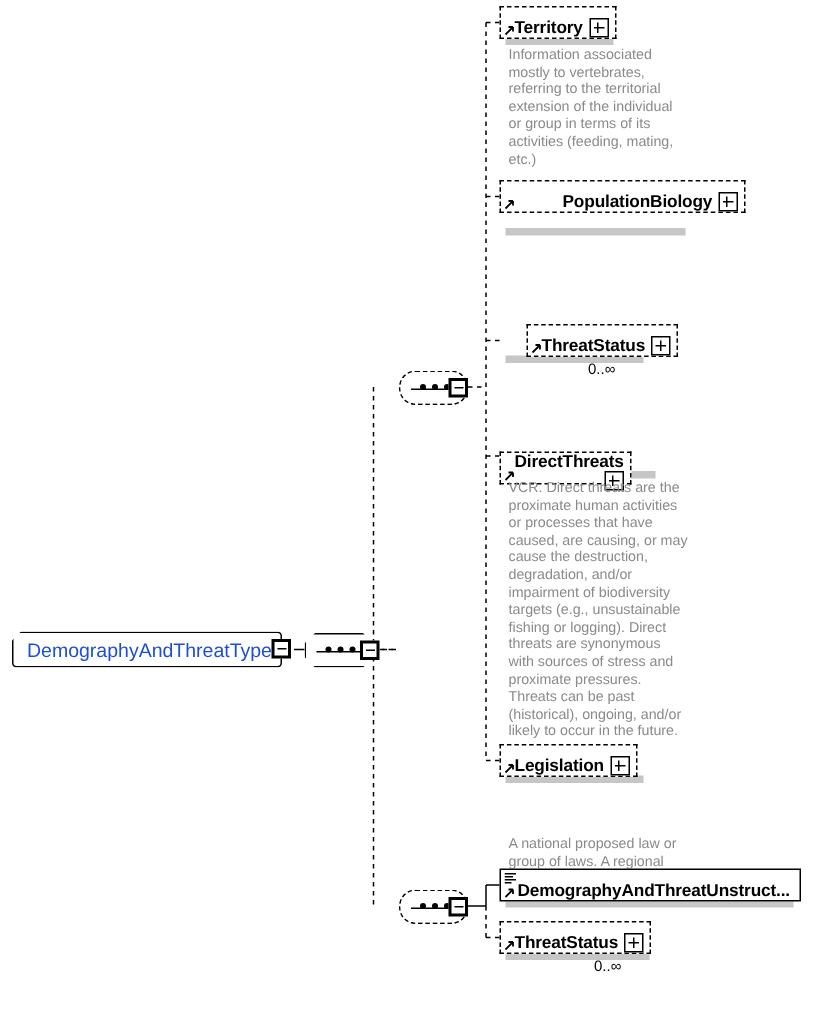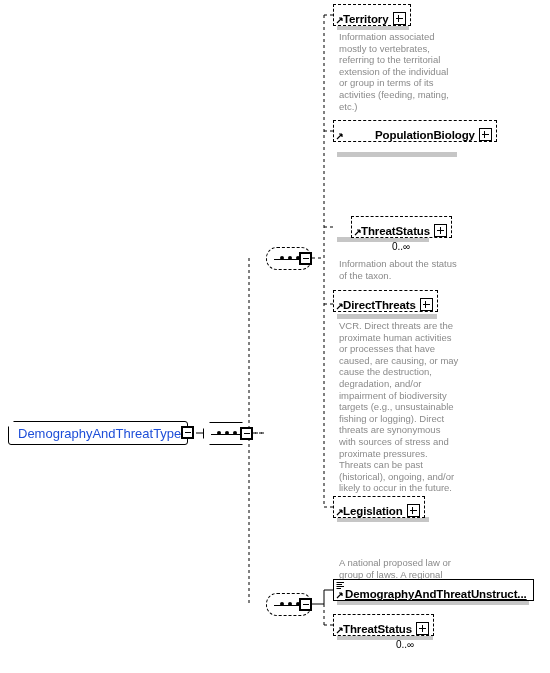--- a/index.html
+++ b/index.html
@@ -35,21 +35,20 @@
     background: #ffffff;
     height: 22px;
     display: flex;
     align-items: flex-end;
   }
   .node-optional {
     border: 1px dashed #000000;
   }
   .node-required {
     border: 1px solid #000000;
-    text-decoration: underline;
   }
   .node-label {
     font-size: 11.5px;
     font-weight: bold;
     color: #000000;
     white-space: nowrap;
     padding-left: 9px;
     padding-right: 4px;
     letter-spacing: -0.1px;
   }
@@ -312,24 +311,23 @@
 
   <div class="node-bar" style="left:337px; top:237px; width:92px;"></div>
   <div class="node node-optional" style="left:351px; top:216px;">
     <svg class="corner-arrow" viewBox="0 0 8 8">
       <path d="M1 7 L6 2 M6 2 L3 2 M6 2 L6 5" stroke="#000" stroke-width="1.2" fill="none"></path>
     </svg>
     <span class="node-label">ThreatStatus</span>
     <span class="plusbox plus"></span>
   </div>
   <div class="card" style="left:392px; top:241px;">0..∞</div>
-  <div class="desc" style="left:339px; top:258px; width:118px;">Information about the status of the taxon.</div>
 
   <div class="node-bar" style="left:337px; top:314px; width:100px;"></div>
-  <div class="node node-optional" style="left:333px; top:290px;">
+  <div class="node node-optional" style="left:333px; top:301px;flex-direction:column;">
     <svg class="corner-arrow" viewBox="0 0 8 8">
       <path d="M1 7 L6 2 M6 2 L3 2 M6 2 L6 5" stroke="#000" stroke-width="1.2" fill="none"></path>
     </svg>
     <span class="node-label">DirectThreats</span>
     <span class="plusbox plus"></span>
   </div>
   <div class="desc" style="left:339px; top:320px; width:120px;">VCR. Direct threats are the proximate human activities or processes that have caused, are causing, or may cause the destruction, degradation, and/or impairment of biodiversity targets (e.g., unsustainable fishing or logging). Direct threats are synonymous with sources of stress and proximate pressures. Threats can be past (historical), ongoing, and/or likely to occur in the future.</div>
 
   <div class="node-bar" style="left:337px; top:517px; width:92px;"></div>
   <div class="node node-optional" style="left:333px; top:496px;">

